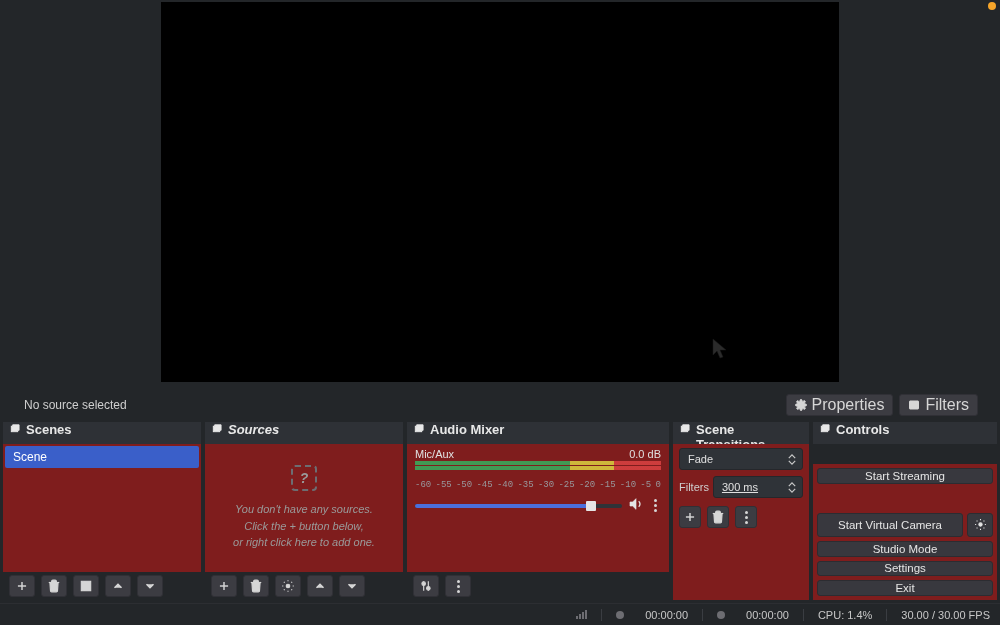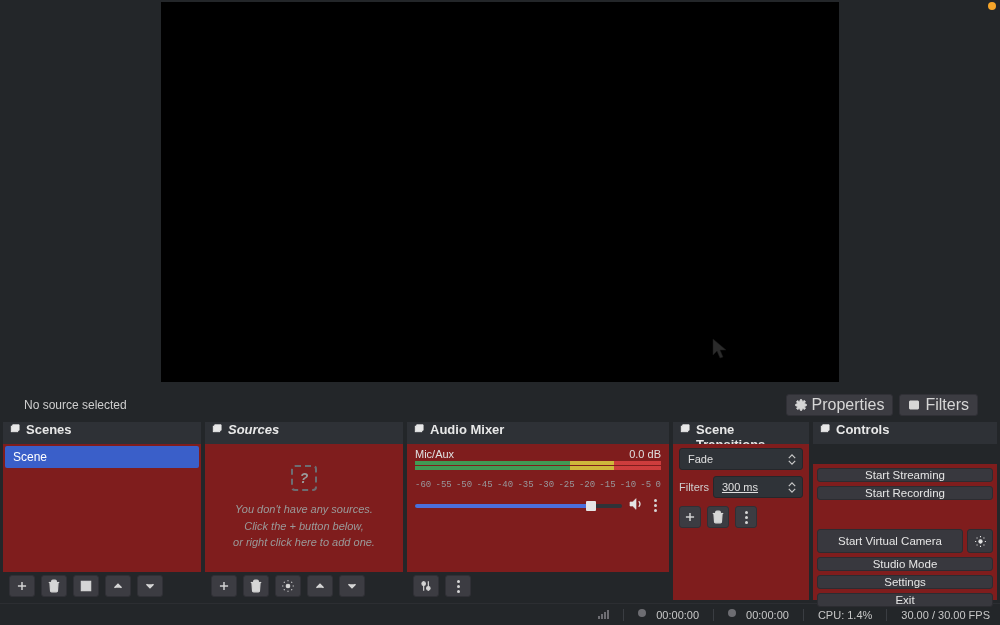--- a/index.html
+++ b/index.html
@@ -172,21 +172,21 @@
   .ctrl-row .ctrl-btn { flex: 1; margin-top: 25px; }
   .ctrl-row .gear { width: 26px; flex: none; }
 
   
   .statusbar {
     height: 22px; background: #232629; border-top: 1px solid #2c2e32;
     display: flex; align-items: center; justify-content: flex-end; gap: 14px;
     padding: 0 10px; font-size: 11px; color: #c8c8c8;
   }
   .statusbar .sep { width: 1px; height: 12px; background: #3a3d42; }
-  .statusbar .timer { display: inline-flex; gap: 10px; }
+  .statusbar .timer { display: inline-flex; align-items: center; gap: 21px; }
   .dot-gray { width: 8px; height: 8px; border-radius: 50%; background: #6d6d72; display: inline-block; }
   .bars { display: inline-flex; align-items: flex-end; gap: 1px; }
   .bars span { width: 2px; background: #6d6d72; }
   .bars span:nth-child(1){height:3px}.bars span:nth-child(2){height:5px}.bars span:nth-child(3){height:7px}.bars span:nth-child(4){height:9px}
 
   .cursor-arrow {
     position: absolute; left: 712px; top: 338px; pointer-events: none;
   }
 
   svg { stroke: currentColor; fill: currentColor; }
@@ -453,21 +453,20 @@
   <div class="dock controls">
     <div class="dock-header">
       <span><svg width="11" height="11" viewBox="0 0 24 24" fill="none" stroke="#d6d6d6" stroke-width="2">
             <rect x="5" y="7" width="14" height="12"></rect>
             <path d="M8 7V4h14v12h-3"></path>
           </svg></span>
       <span>Controls</span>
     </div>
     <div class="dock-body controls-body">
       <div class="ctrl-btn">Start Streaming</div>
-      <div class="ctrl-btn">Start Recording</div>
       <div class="ctrl-row">
         <div class="ctrl-btn">Start Virtual Camera</div>
         <div class="ctrl-btn gear">
             <svg width="13" height="13" viewBox="0 0 24 24" fill="none" stroke="#d6d6d6" stroke-width="2">
               <circle cx="12" cy="12" r="3"></circle>
               <path d="M12 2v2M12 20v2M4.9 4.9l1.4 1.4M17.7 17.7l1.4 1.4M2 12h2M20 12h2M4.9 19.1l1.4-1.4M17.7 6.3l1.4-1.4"></path>
             </svg>
           </div>
       </div>
       <div class="ctrl-btn">Studio Mode</div>

